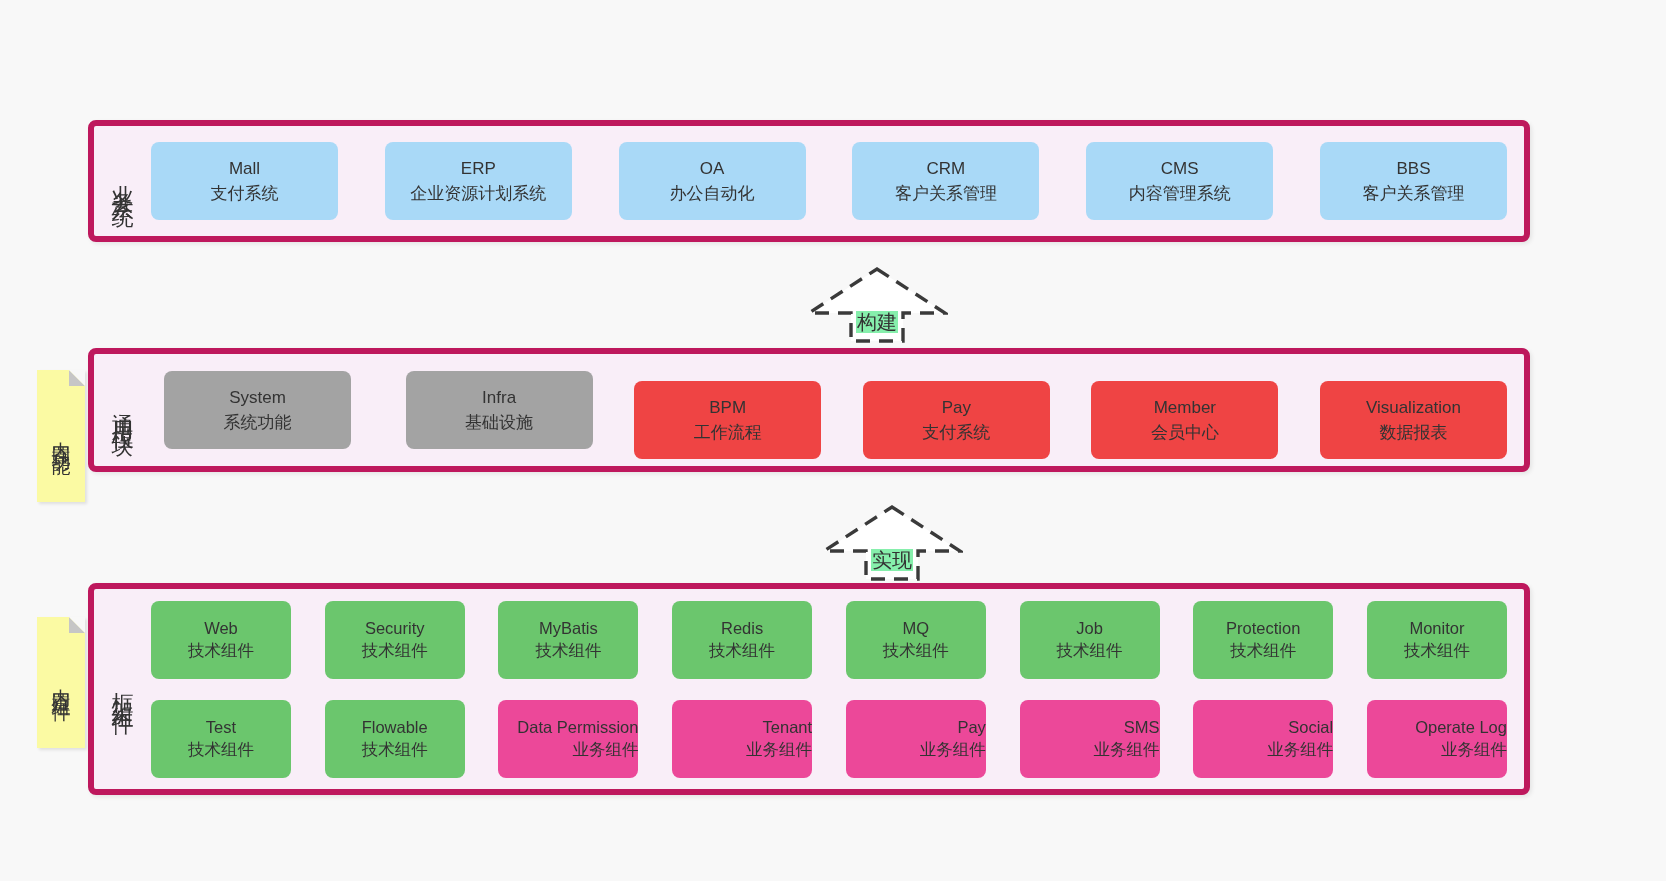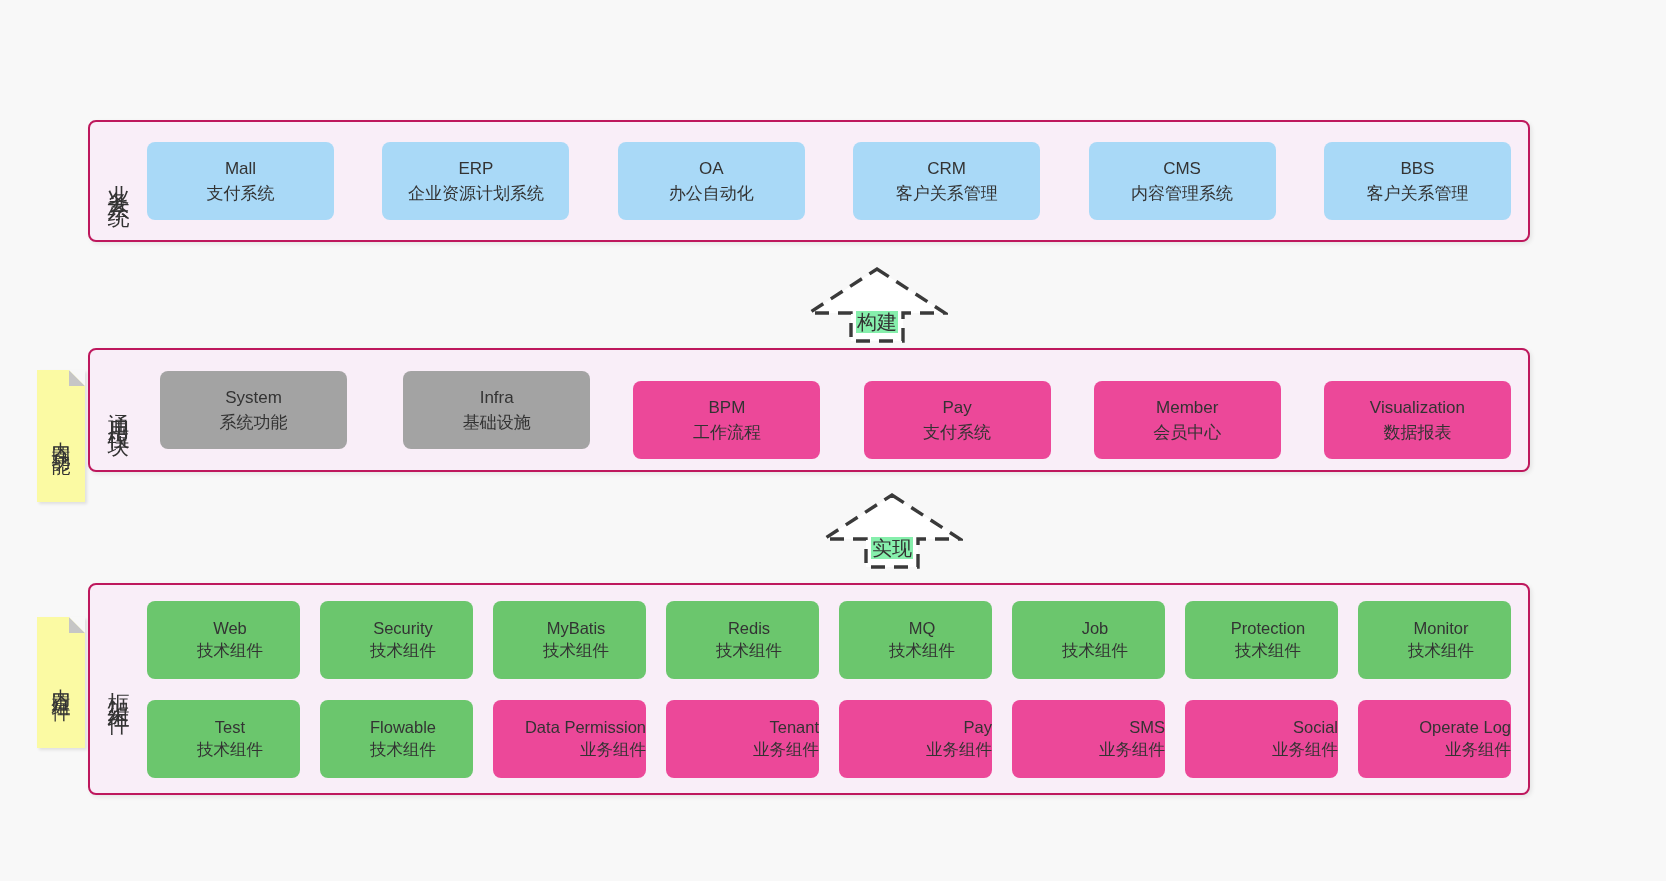--- a/index.html
+++ b/index.html
@@ -12,21 +12,21 @@
     width:1666px;height:881px;
     background:#f8f8f8;
     overflow:hidden;
     color:#333;
   }
   
   .panel{
     position:absolute;
     left:88px;width:1442px;
     background:#f9eef8;
-    border:2px solid #be185d;
+    border:6px solid #be185d;
     border-radius:8px;
     box-sizing:border-box;
     display:flex;
     box-shadow:2px 2px 4px rgba(0,0,0,0.08);
     z-index:2;
   }
   .panel-business{top:120px;height:122px;}
   .panel-modules{top:348px;height:124px;}
   .panel-framework{top:583px;height:212px;}
   .layer-label{
@@ -59,26 +59,26 @@
   }
   
   .box{
     width:187px;height:78px;
     border-radius:8px;
     display:flex;flex-direction:column;
     align-items:center;justify-content:center;
     text-align:center;
     color:#333;
   }
-  .box-sm{width:140px;height:78px;padding-left:13px;}
+  .box-sm{width:140px;height:78px;}
   .box-line{font-size:17px;line-height:1.5;}
   .box-sm .box-line{font-size:16.5px;line-height:1.32;}
   .bg-blue{background:#a9d9f7;}
   .bg-red{background:#a3a3a3;margin-left:13px;}
-  .bg-pink{background:#ec4899;margin-top:20px;}
+  .bg-pink{background:#ef4444;margin-top:20px;}
   .bg-green{background:#6bc66d;}
   .bg-lightgreen{background:#ec4899;align-items:flex-end;}
   
   .note{
     position:absolute;
     left:37px;width:48px;
     background:#fbfaa3;
     display:flex;align-items:center;justify-content:center;
     box-shadow:2px 2px 3px rgba(0,0,0,0.10);
     z-index:1;
@@ -104,21 +104,21 @@
     letter-spacing:5px;
     color:#333;
   }
   
   .arrow{
     position:absolute;
     width:142px;height:78px;
     z-index:3;
   }
   .arrow-build{left:806px;top:266px;}
-  .arrow-implement{left:821px;top:492px;}
+  .arrow-implement{left:821px;top:504px;}
   .arrow svg{display:block;}
   .arrow-label{
     position:absolute;
     left:50%;top:56px;
     transform:translate(-50%,-50%);
     background:#86efac;
     font-size:20px;
     line-height:1.1;
     padding:0 1px;
     color:#333;

